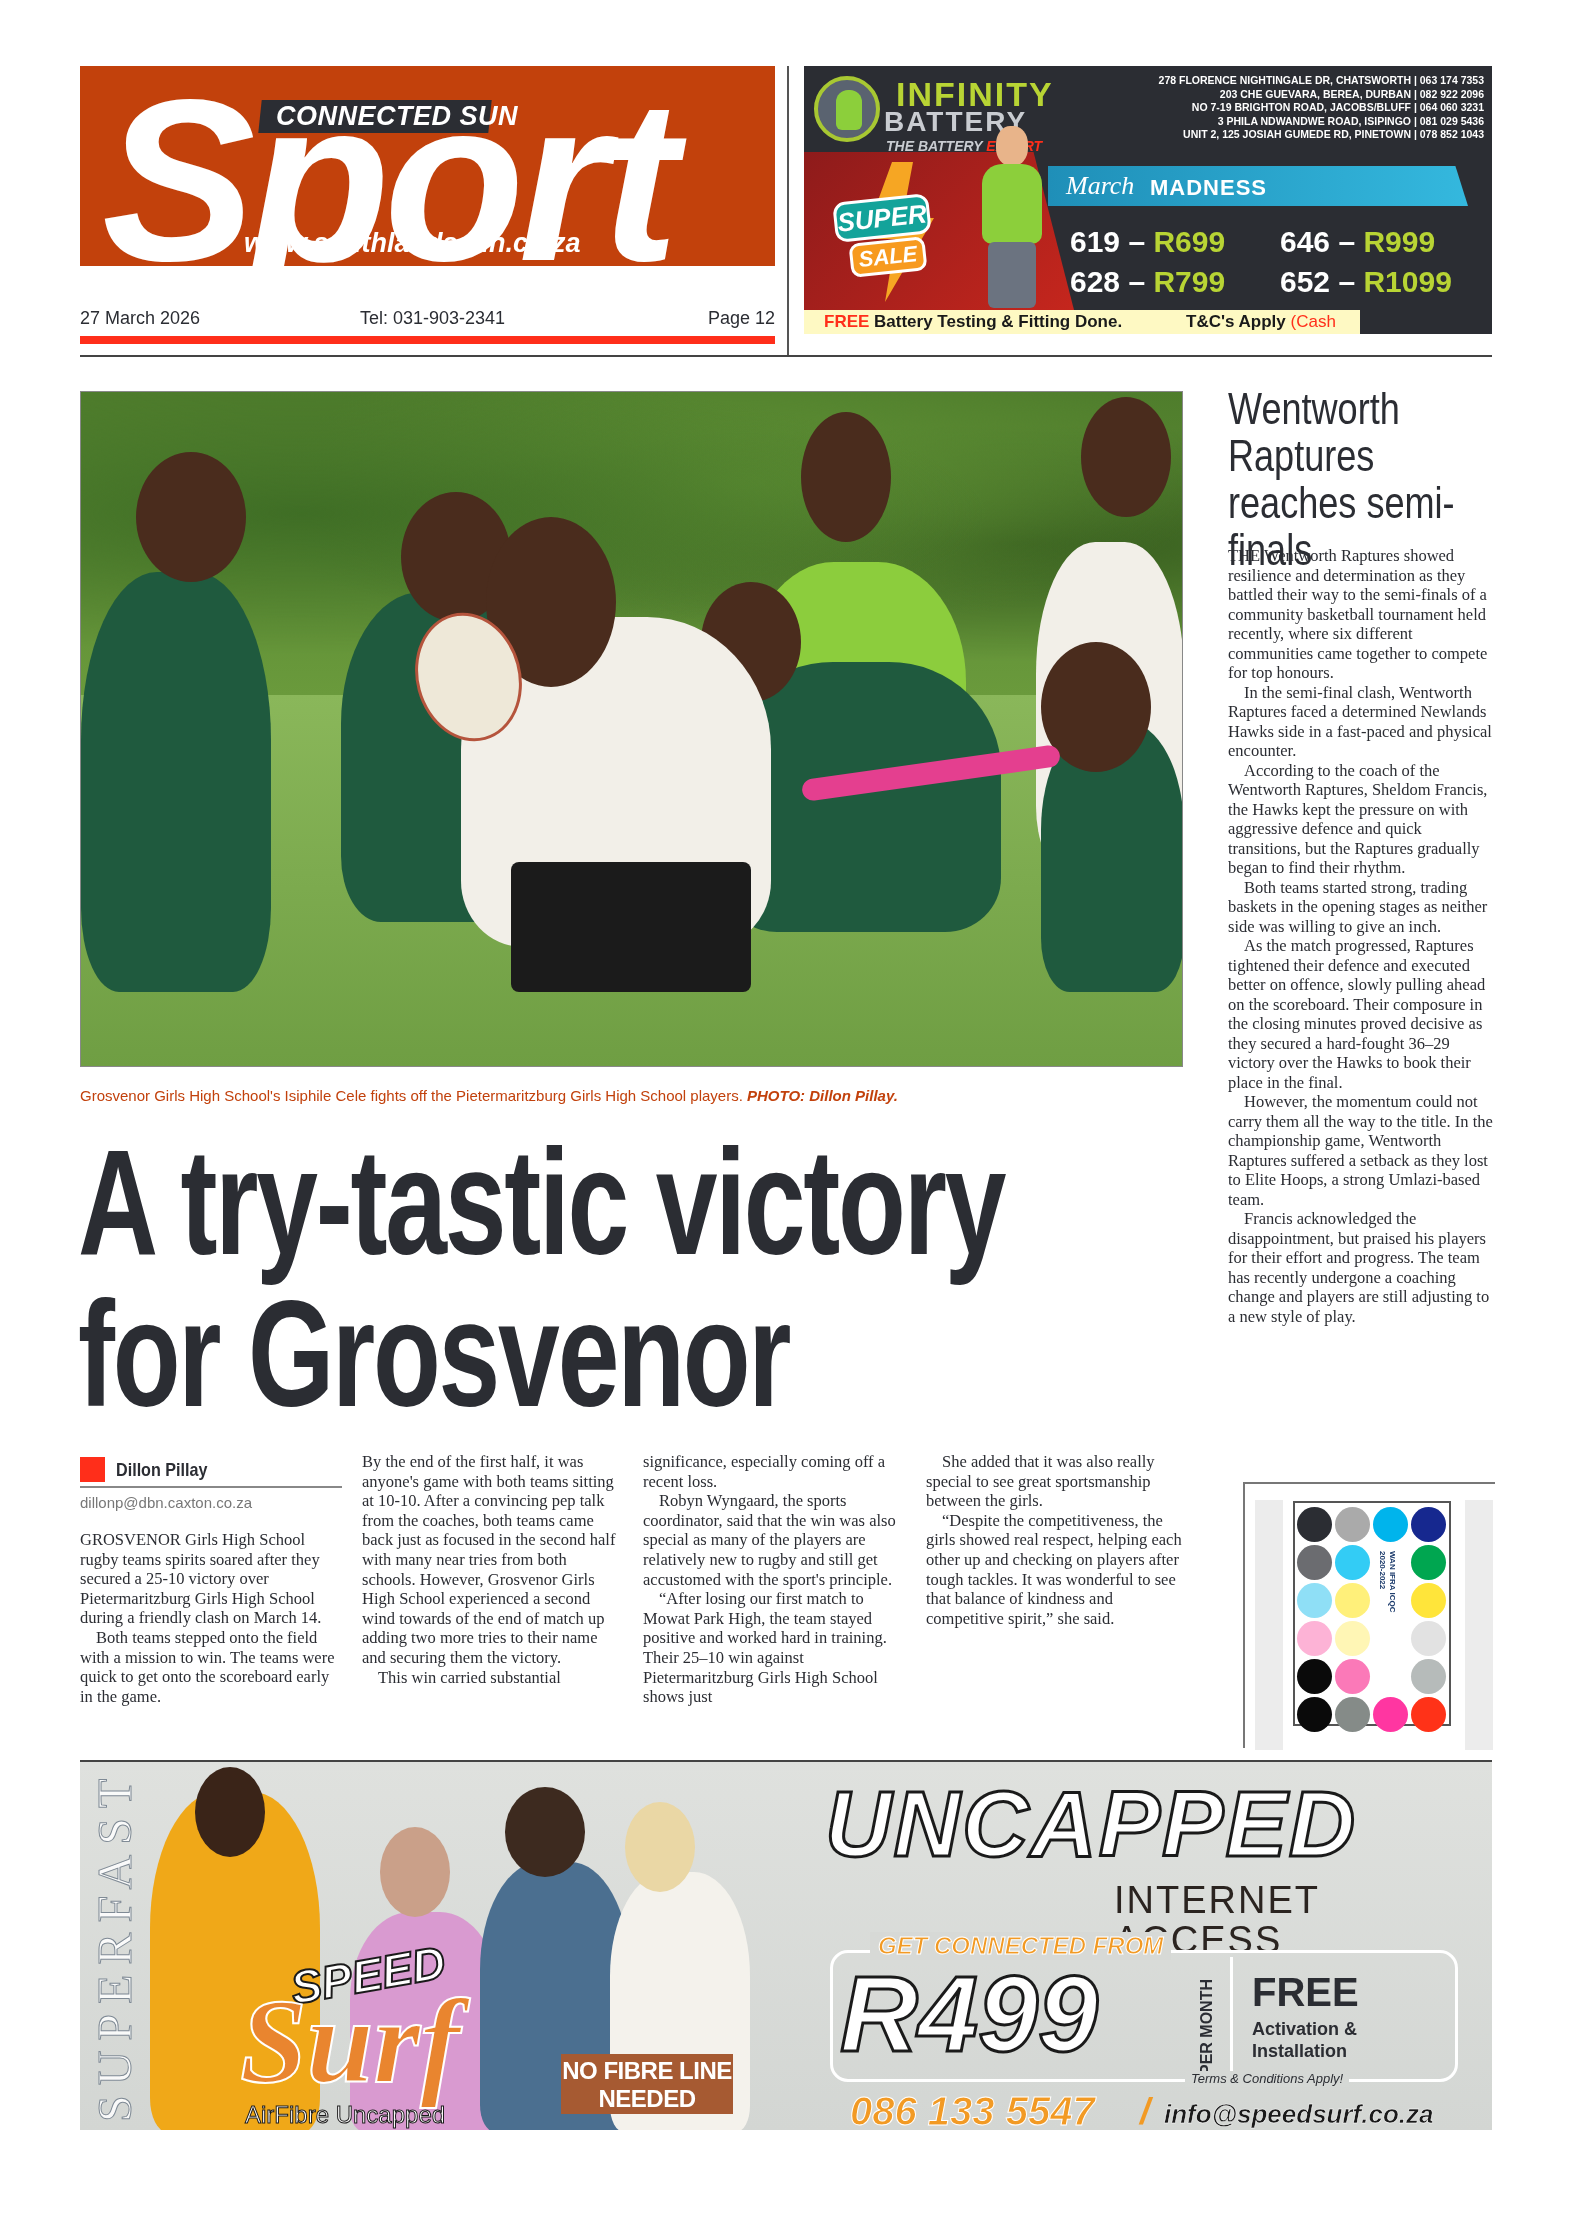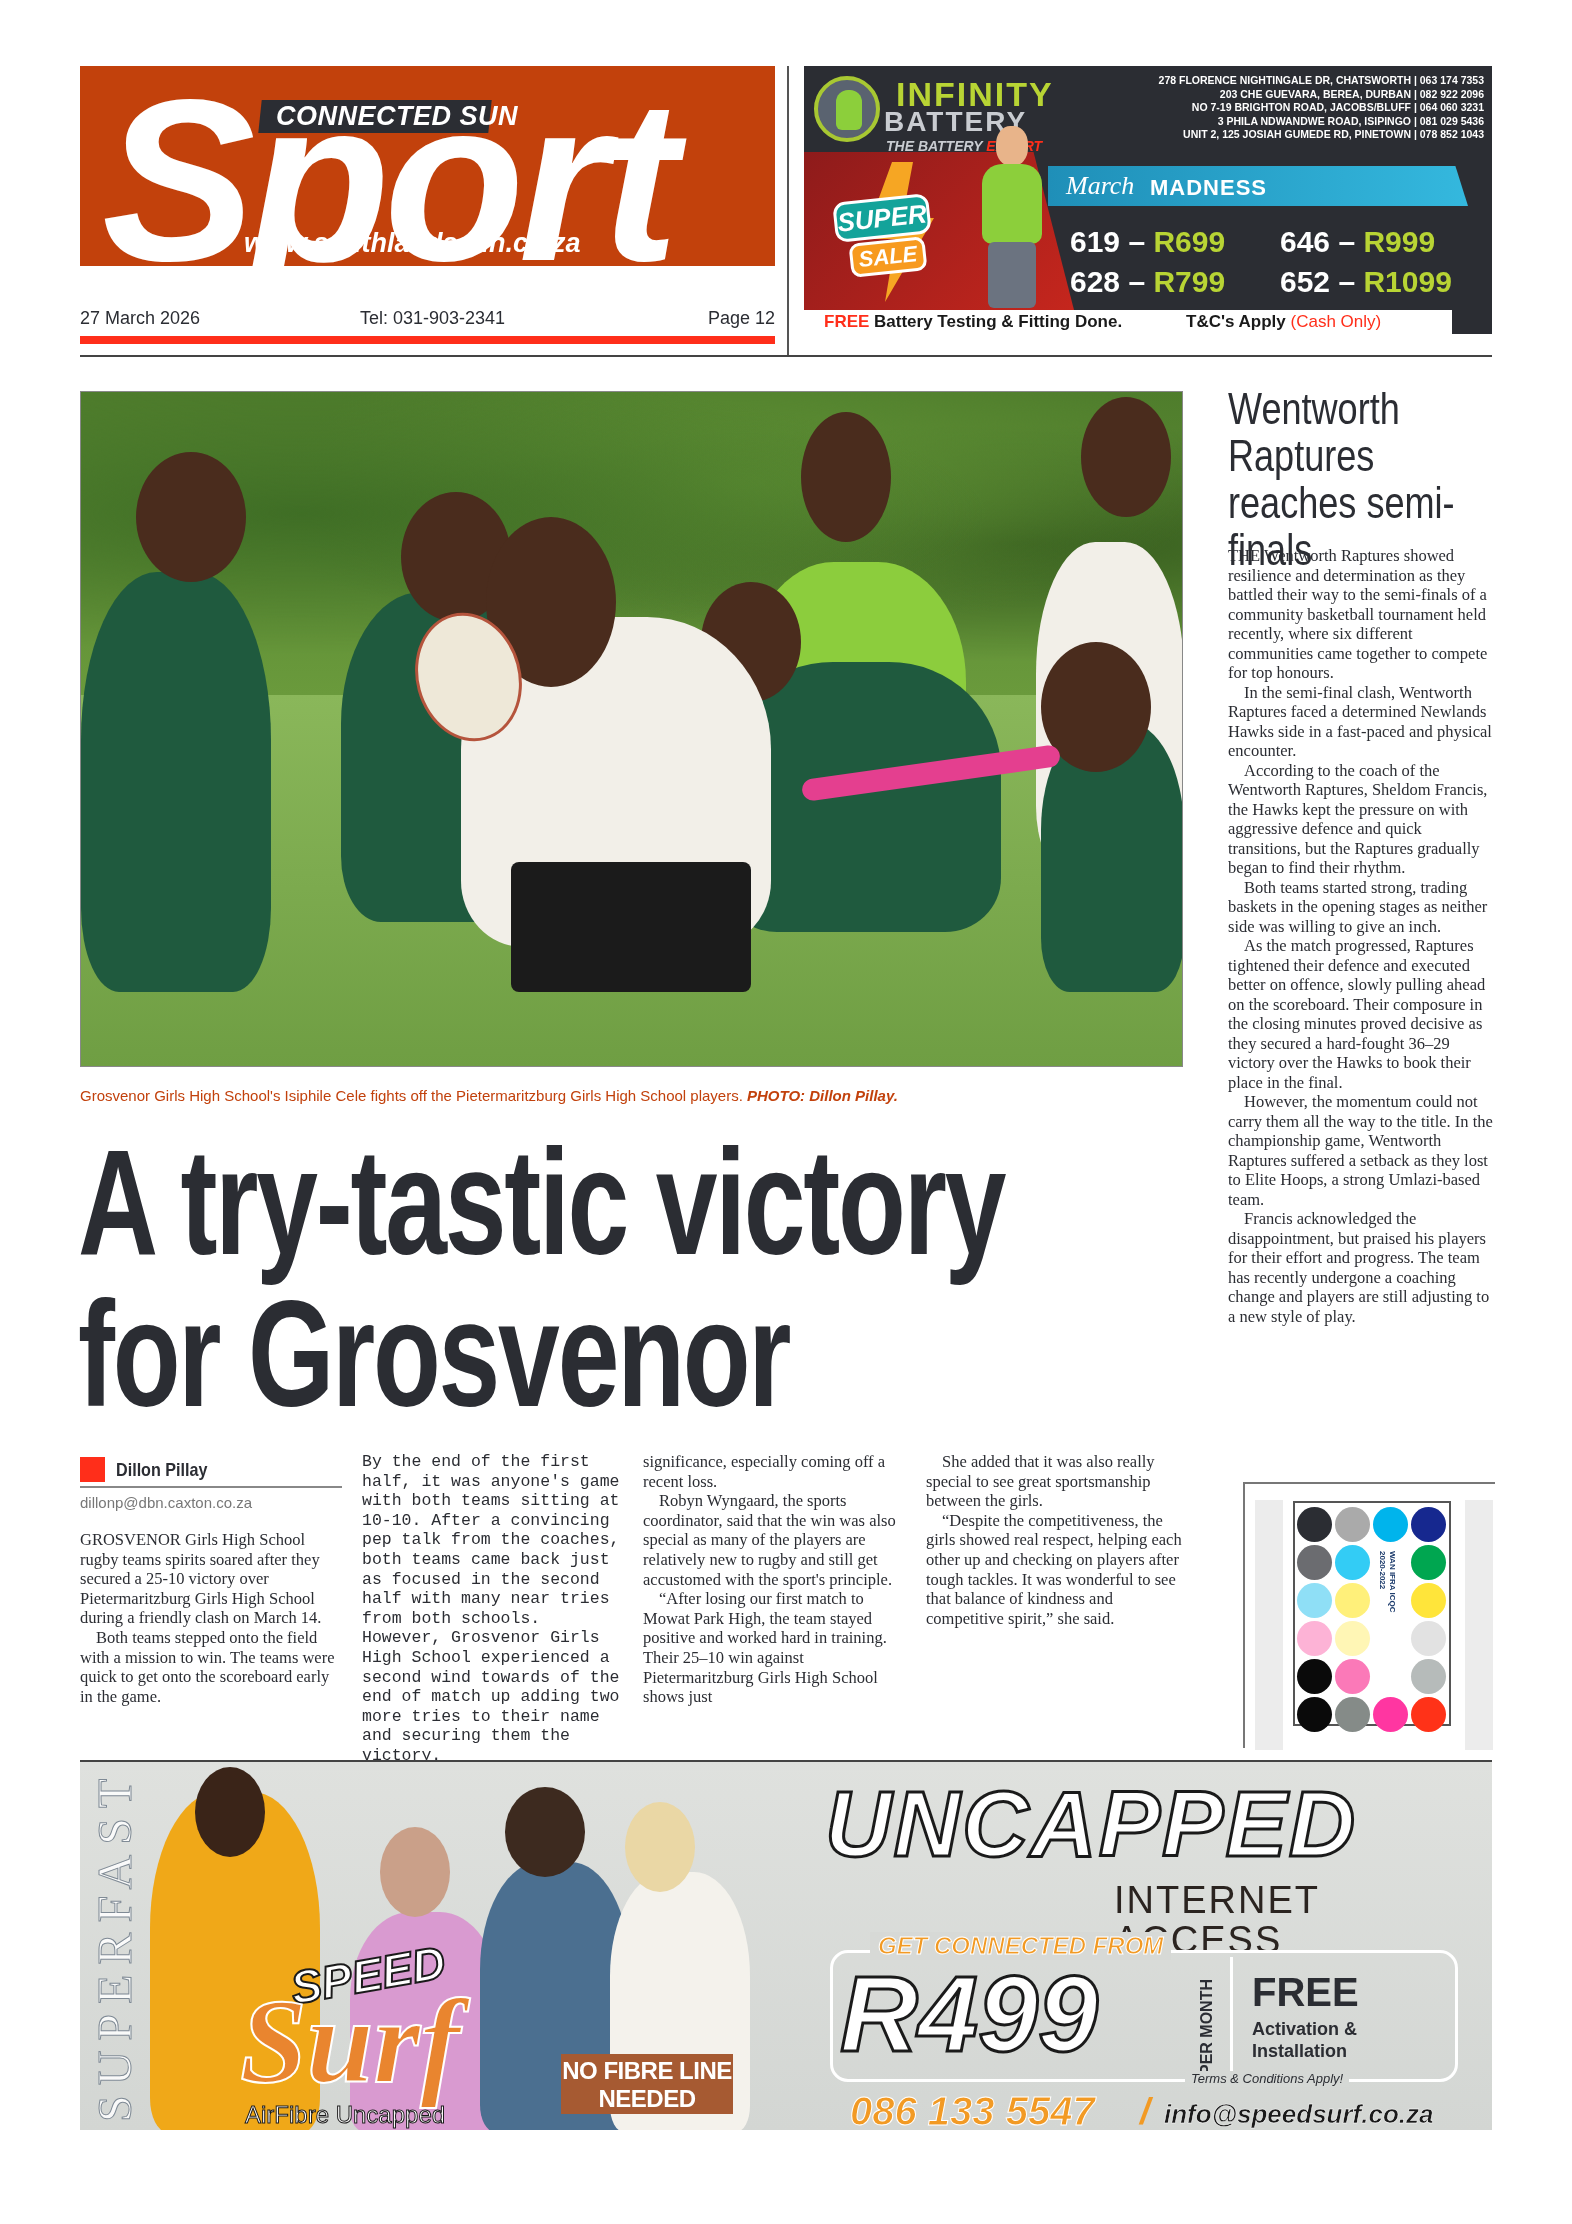--- a/index.html
+++ b/index.html
@@ -35,21 +35,21 @@
   .battery-ad .sale { position: absolute; left: 46px; top: 174px; width: 76px; height: 34px; border-radius: 10px; background: #f79a1e; border: 3px solid #ffffff; font: italic bold 22px/28px "Liberation Sans", sans-serif; color: #ffffff; text-align: center; transform: rotate(-6deg); }
   .battery-ad .hero { position: absolute; left: 168px; top: 60px; width: 80px; height: 184px; }
   .battery-ad .hero .head { position: absolute; left: 24px; top: 0; width: 32px; height: 40px; border-radius: 45%; background: #e8b48a; }
   .battery-ad .hero .body { position: absolute; left: 10px; top: 38px; width: 60px; height: 80px; border-radius: 20px 20px 10px 10px; background: #8ccf3b; }
   .battery-ad .hero .legs { position: absolute; left: 16px; top: 116px; width: 48px; height: 66px; background: #6b7380; border-radius: 6px; }
   .battery-ad .march-band { position: absolute; left: 244px; top: 100px; width: 420px; height: 40px; background: linear-gradient(90deg, #1f8fb8, #34b8de); clip-path: polygon(0 0, 97% 0, 100% 100%, 0 100%); }
   .battery-ad .march-text { position: absolute; left: 262px; top: 103px; font: italic 26px/34px "Liberation Serif", serif; color: #ffffff; }
   .battery-ad .madness-text { position: absolute; left: 346px; top: 108px; font: bold 22px/28px "Liberation Sans", sans-serif; color: #ffffff; letter-spacing: 1px; }
   .battery-ad .prices { position: absolute; left: 266px; top: 158px; width: 420px; display: grid; grid-template-columns: 1fr 1fr; row-gap: 4px; font: bold 30px/36px "Liberation Sans", sans-serif; color: #ffffff; }
   .battery-ad .prices .r { color: #b8d434; }
-  .battery-ad .footer-band { position: absolute; left: 0; top: 244px; width: 648px; height: 24px; background: #ffffff; font: bold 17px/24px "Liberation Sans", sans-serif; color: #1a1a1a; padding-left: 20px; }
+  .battery-ad .footer-band { position: absolute; left: 0; top: 244px; width: 556px; height: 24px; background: #fef9c3; font: bold 17px/24px "Liberation Sans", sans-serif; color: #1a1a1a; padding-left: 20px; }
   .battery-ad .footer-band .free { color: #ff2e1a; }
   .battery-ad .footer-band .cash { color: #ff2e1a; font-weight: normal; }
   .battery-ad .footer-band .tc { position: absolute; left: 382px; }
 
   
   .photo { left: 80px; top: 391px; width: 1103px; height: 676px; overflow: hidden; background: #7aa84a; border: 1px solid #888; }
   .photo .bg-trees { position: absolute; left: 0; top: 0; width: 100%; height: 45%; background: radial-gradient(ellipse at 20% 40%, #3f6e25 0%, transparent 55%), radial-gradient(ellipse at 60% 30%, #5d8e33 0%, transparent 50%), radial-gradient(ellipse at 85% 50%, #365c1e 0%, transparent 55%), linear-gradient(#4f7d2c, #6a9a3c); }
   .photo .grass { position: absolute; left: 0; top: 45%; width: 100%; height: 55%; background: linear-gradient(#8ab75a, #6f9e43); }
   .photo .player { position: absolute; border-radius: 40% 40% 20% 20%; }
   .photo .p-green { background: #1f5a3e; }
@@ -71,21 +71,21 @@
   .byline-square { left: 80px; top: 1457px; width: 25px; height: 25px; background: #ff2e1a; }
   .byline-name { left: 116px; top: 1456px; font: bold 19px/28px "Liberation Sans", sans-serif; color: #2b2d33; transform: scaleX(0.85); transform-origin: left; }
   .byline-rule { left: 80px; top: 1486px; width: 262px; height: 2px; background: #888; }
   .byline-email { left: 80px; top: 1493px; font: 15px/20px "Liberation Sans", sans-serif; color: #777; }
 
   
   .col { font: 16.5px/19.6px "Liberation Serif", serif; color: #2b2d33; }
   .col p { margin: 0; }
   .col p.ind { text-indent: 16px; }
   .col1 { left: 80px; top: 1530px; width: 260px; }
-  .col2 { left: 362px; top: 1452px; width: 262px; font-family: Liberation Mono, monospace; }
+  .col2 { left: 362px; top: 1452px; width: 262px; }
   .col3 { left: 643px; top: 1452px; width: 262px; }
   .col4 { left: 926px; top: 1452px; width: 262px; }
 
   
   .side-title { left: 1228px; top: 385px; width: 270px; font: 44px/47px "Liberation Sans", sans-serif; color: #2b2d33; transform: scaleX(0.82); transform-origin: left top; width: 330px; }
   .side-body { left: 1228px; top: 546px; width: 270px; font: 16.5px/19.5px "Liberation Serif", serif; color: #2b2d33; }
   .side-body p { margin: 0; }
   .side-body p.ind { text-indent: 16px; }
 
   

